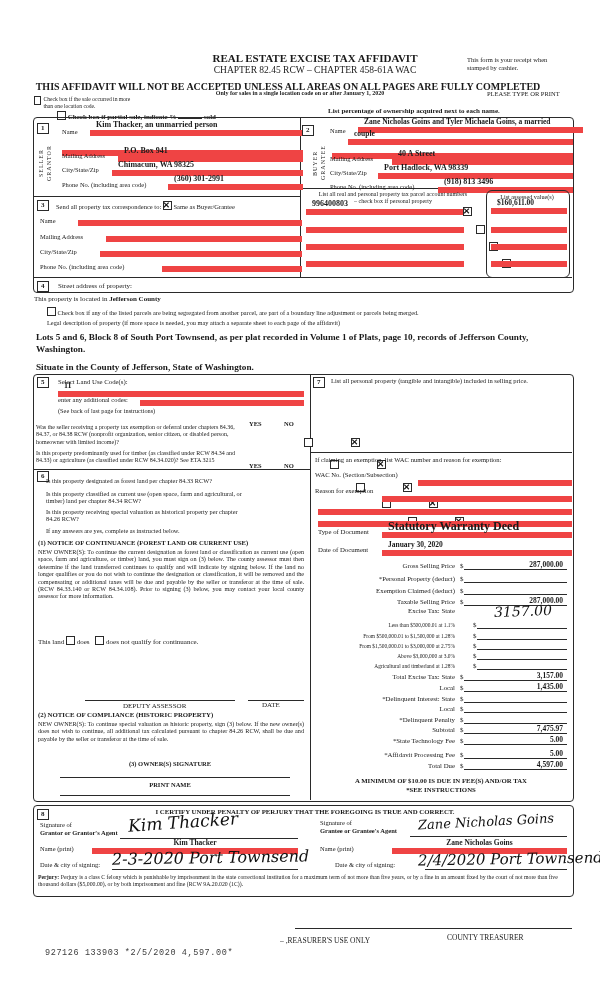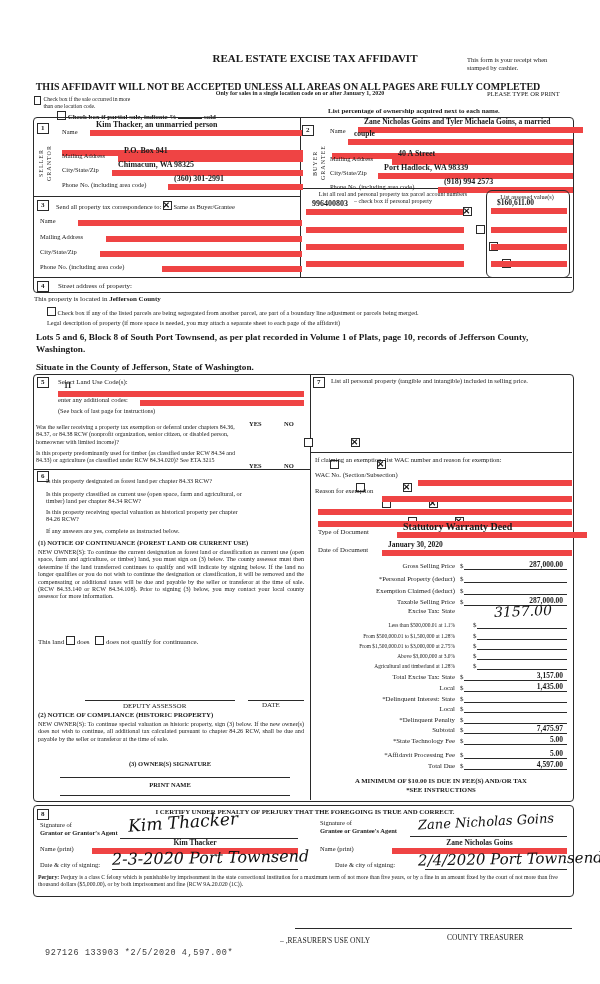--- a/index.html
+++ b/index.html
@@ -27,20 +27,21 @@
 </style>
 </head>
 <body>
 
 <div class="page">
 
   
 
   <div class="a c" style="left:130px;top:52px;width:370px">
     <div class="b" style="font-size:11px">REAL ESTATE EXCISE TAX AFFIDAVIT</div>
+    <div style="font-size:9.5px;margin-top:1px">CHAPTER 82.45 RCW – CHAPTER 458-61A WAC</div>
   </div>
   <div class="a c b" style="left:28px;top:81px;width:520px;font-size:10px">THIS AFFIDAVIT WILL NOT BE ACCEPTED UNLESS ALL AREAS ON ALL PAGES ARE FULLY COMPLETED</div>
   <div class="a c b" style="left:120px;top:90px;width:360px;font-size:6px">Only for sales in a single location code on or after January 1, 2020</div>
 
   <div class="a wrap" style="left:467px;top:56px;width:102px;font-size:6.5px;line-height:8px">This form is your receipt when stamped by cashier.</div>
   <div class="a" style="left:487px;top:90px;font-size:6.5px">PLEASE TYPE OR PRINT</div>
 
   <div class="a" style="left:34px;top:96px;width:100px;display:flex;gap:3px">
     <span class="cb"></span>
     <span class="wrap" style="font-size:5.6px;line-height:6.5px">Check box if the sale occurred in more than one location code.</span>
@@ -80,21 +81,21 @@
   <div class="vert" style="left:320px;top:136px;height:54px">GRANTEE</div>
   <span class="lab" style="left:330px;top:127px">Name</span>
   <div class="fld" style="left:358px;top:117px;width:219px;font-size:7.5px">Zane Nicholas Goins and Tyler Michaela Goins, a married</div>
   <div class="fld" style="left:348px;top:129px;width:219px;font-size:7.5px">couple</div>
   <div class="fld" style="left:332px;top:143px;width:235px"></div>
   <span class="lab" style="left:330px;top:155px">Mailing Address</span>
   <div class="fld" style="left:392px;top:149px;width:175px">40 A Street</div>
   <span class="lab" style="left:330px;top:169px">City/State/Zip</span>
   <div class="fld" style="left:378px;top:163px;width:189px">Port Hadlock, WA  98339</div>
   <span class="lab" style="left:330px;top:183px">Phone No. (including area code)</span>
-  <div class="fld" style="left:438px;top:177px;width:129px">(918) 994 2573</div>
+  <div class="fld" style="left:438px;top:177px;width:129px">(918) 813 3496</div>
 
   
   <span class="num" style="left:37px;top:200px">3</span>
   <div class="lab" style="left:56px;top:201px">
     <span>Send all property tax correspondence to:</span>
     <span class="cb checked"></span>
     <span>Same as Buyer/Grantee</span>
   </div>
   <span class="lab" style="left:40px;top:217px">Name</span>
   <div class="fld" style="left:78px;top:210px;width:218px"></div>
@@ -200,21 +201,21 @@
   <div class="a wrap" style="left:331px;top:377px;width:225px;font-size:6.5px;line-height:8px">List all personal property (tangible and intangible) included in selling price.</div>
   <div class="hl" style="left:310px;top:452px;width:262px"></div>
   <div class="lab" style="left:315px;top:456px;font-size:6.6px">If claiming an exemption, list WAC number and reason for exemption:</div>
   <span class="lab" style="left:315px;top:471px;font-size:6.6px">WAC No. (Section/Subsection)</span>
   <div class="fld" style="left:418px;top:470px;width:148px"></div>
   <span class="lab" style="left:315px;top:487px;font-size:6.6px">Reason for exemption</span>
   <div class="fld" style="left:382px;top:486px;width:184px"></div>
   <div class="fld" style="left:318px;top:499px;width:248px"></div>
   <div class="fld" style="left:318px;top:511px;width:248px"></div>
   <span class="lab" style="left:318px;top:528px;font-size:6.8px">Type of Document</span>
-  <div class="fld" style="left:397px;top:522px;width:184px;font-size:10px">Statutory Warranty Deed</div>
+  <div class="fld" style="left:382px;top:522px;width:184px;font-size:12px">Statutory Warranty Deed</div>
   <span class="lab" style="left:318px;top:546px;font-size:6.8px">Date of Document</span>
   <div class="fld" style="left:382px;top:540px;width:184px;font-size:7.5px">January 30, 2020</div>
 
   
   <div class="frow" style="top:560px">
     <span class="flab">Gross Selling Price</span>
       <span class="fdol">$</span>
     <span class="fline">287,000.00</span>
   </div>
   <div class="frow" style="top:573px">

